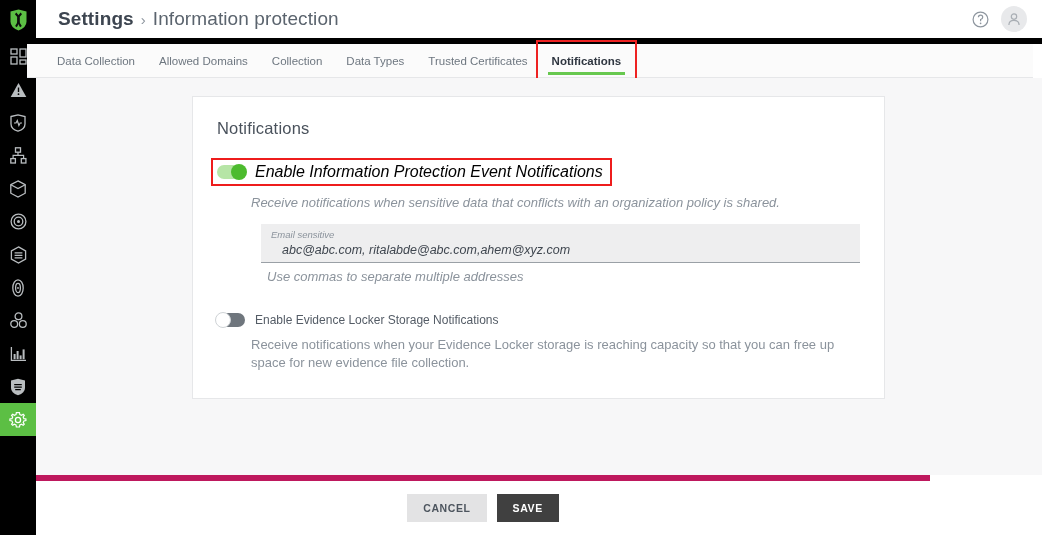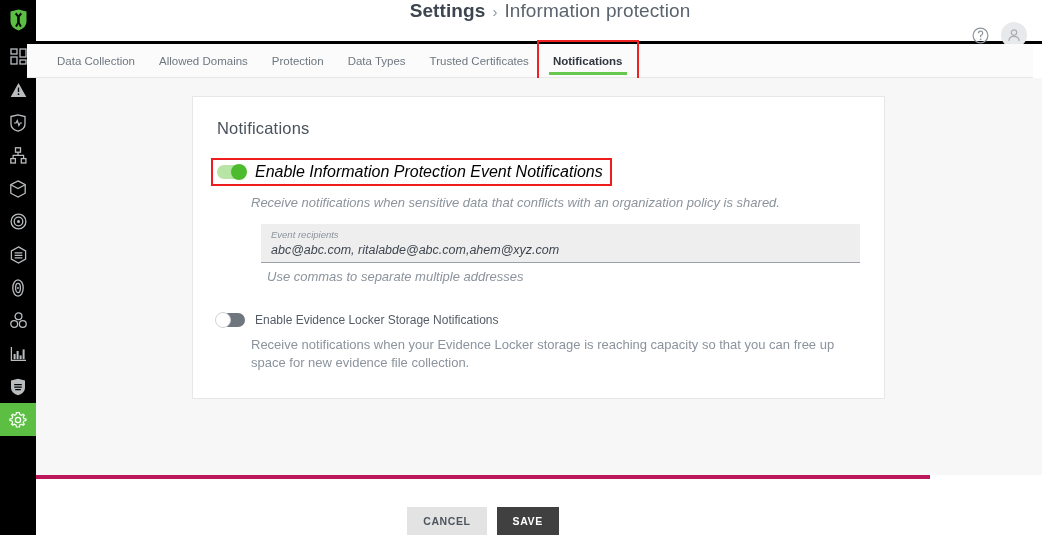--- a/index.html
+++ b/index.html
@@ -32,22 +32,22 @@
   .rail-item.active { background: #5cbf44; }
   .rail-ico { fill: none; stroke: #b9bdc0; stroke-width: 1.3; }
   .rail-ico-f { fill: #b9bdc0; stroke: none; }
   .rail-item.active .rail-ico { stroke: #ffffff; }
 
   
   #header {
     position: absolute; left: 36px; top: 0;
     width: 1006px; height: 44px;
     background: #ffffff;
-    border-bottom: 3px solid #000000;
-    display: flex; align-items: center; flex-direction: column;
+    border-bottom: 6px solid #000000;
+    display: flex; align-items: center;
   }
   #breadcrumb {
     margin-left: 22px;
     font-size: 19px;
     display: flex; align-items: baseline; gap: 7px;
     white-space: nowrap;
   }
   #bc-root { font-weight: bold; color: #3d4550; letter-spacing: .1px; }
   #bc-sep { color: #8e969f; font-size: 15px; }
   #bc-leaf { color: #5b646e; font-weight: normal; letter-spacing: .1px; }
@@ -135,29 +135,29 @@
     font-size: 13px; color: #8b939c; line-height: 1.4;
   }
 
   #email-field {
     background: #eeeeef;
     border-bottom: 1px solid #9aa0a6;
     padding: 5px 10px 4px 10px;
     cursor: text;
   }
   #email-label { font-size: 9.5px; color: #8b939c; line-height: 1.3; }
-  #email-value { font-size: 12.5px; color: #3f464f; line-height: 1.35; }
+  #email-value { font-size: 12.5px; color: #3f464f; line-height: 1.35; margin-left: 11px; }
 
   
   #footer {
     position: absolute; left: 36px; top: 475px;
     width: 894px; height: 60px;
     background: #ffffff;
-    border-top: 4px solid #be185d;
-    display: flex; align-items: flex-end; justify-content: center;
+    border-top: 6px solid #be185d;
+    display: flex; align-items: center; justify-content: center;
     gap: 10px;
   }
   .btn {
     font-family: "Liberation Sans", sans-serif;
     font-size: 10.5px; font-weight: bold; letter-spacing: .6px;
     padding: 8px 16px; border: none; cursor: pointer;
     min-width: 56px; text-align: center;
   }
   #btn-cancel { background: #e3e3e4; color: #4d555e; }
   #btn-save   { background: #404040; color: #ffffff; }
@@ -305,21 +305,21 @@
           <path d="M1.9 13 Q1.9 8.3 7 8.3 Q12.1 8.3 12.1 13" fill="none" stroke="#a9aeb4" stroke-width="1.2"></path>
         </svg>
       </div>
     </div>
   </header>
 
   <div id="tabbar">
     <div id="tabs">
       <div class="tab">Data Collection</div>
       <div class="tab">Allowed Domains</div>
-      <div class="tab">Protection</div>
+      <div class="tab">Collection</div>
       <div class="tab">Data Types</div>
       <div class="tab">Trusted Certificates</div>
       <div class="tab active annot">Notifications</div>
     </div>
   </div>
 
   <main id="body">
     <section id="card">
 
       <h2 id="card-title">Notifications</h2>
@@ -329,21 +329,21 @@
           <div class="switch on">
             <span class="track"></span>
             <span class="knob"></span>
           </div>
           <span class="label">Enable Information Protection Event Notifications</span>
         </div>
 
         <p class="helptext" style="margin:8px 0 0 34px;">Receive notifications when sensitive data that conflicts with an organization policy is shared.</p>
 
         <div id="email-field" style="margin:12px 0 0 44px;">
-          <div id="email-label" placeholder="Email recipients">Event recipients</div>
+          <div id="email-label" placeholder="Email recipients">Email sensitive</div>
           <div id="email-value">abc@abc.com, ritalabde@abc.com,ahem@xyz.com</div>
         </div>
         <p class="helptext" style="margin:5px 0 0 50px;">Use commas to separate multiple addresses</p>
       </div>
 
       <div style="margin-top:26px;">
         <div class="row-toggle">
           <div class="switch off">
             <span class="track"></span>
             <span class="knob"></span>

